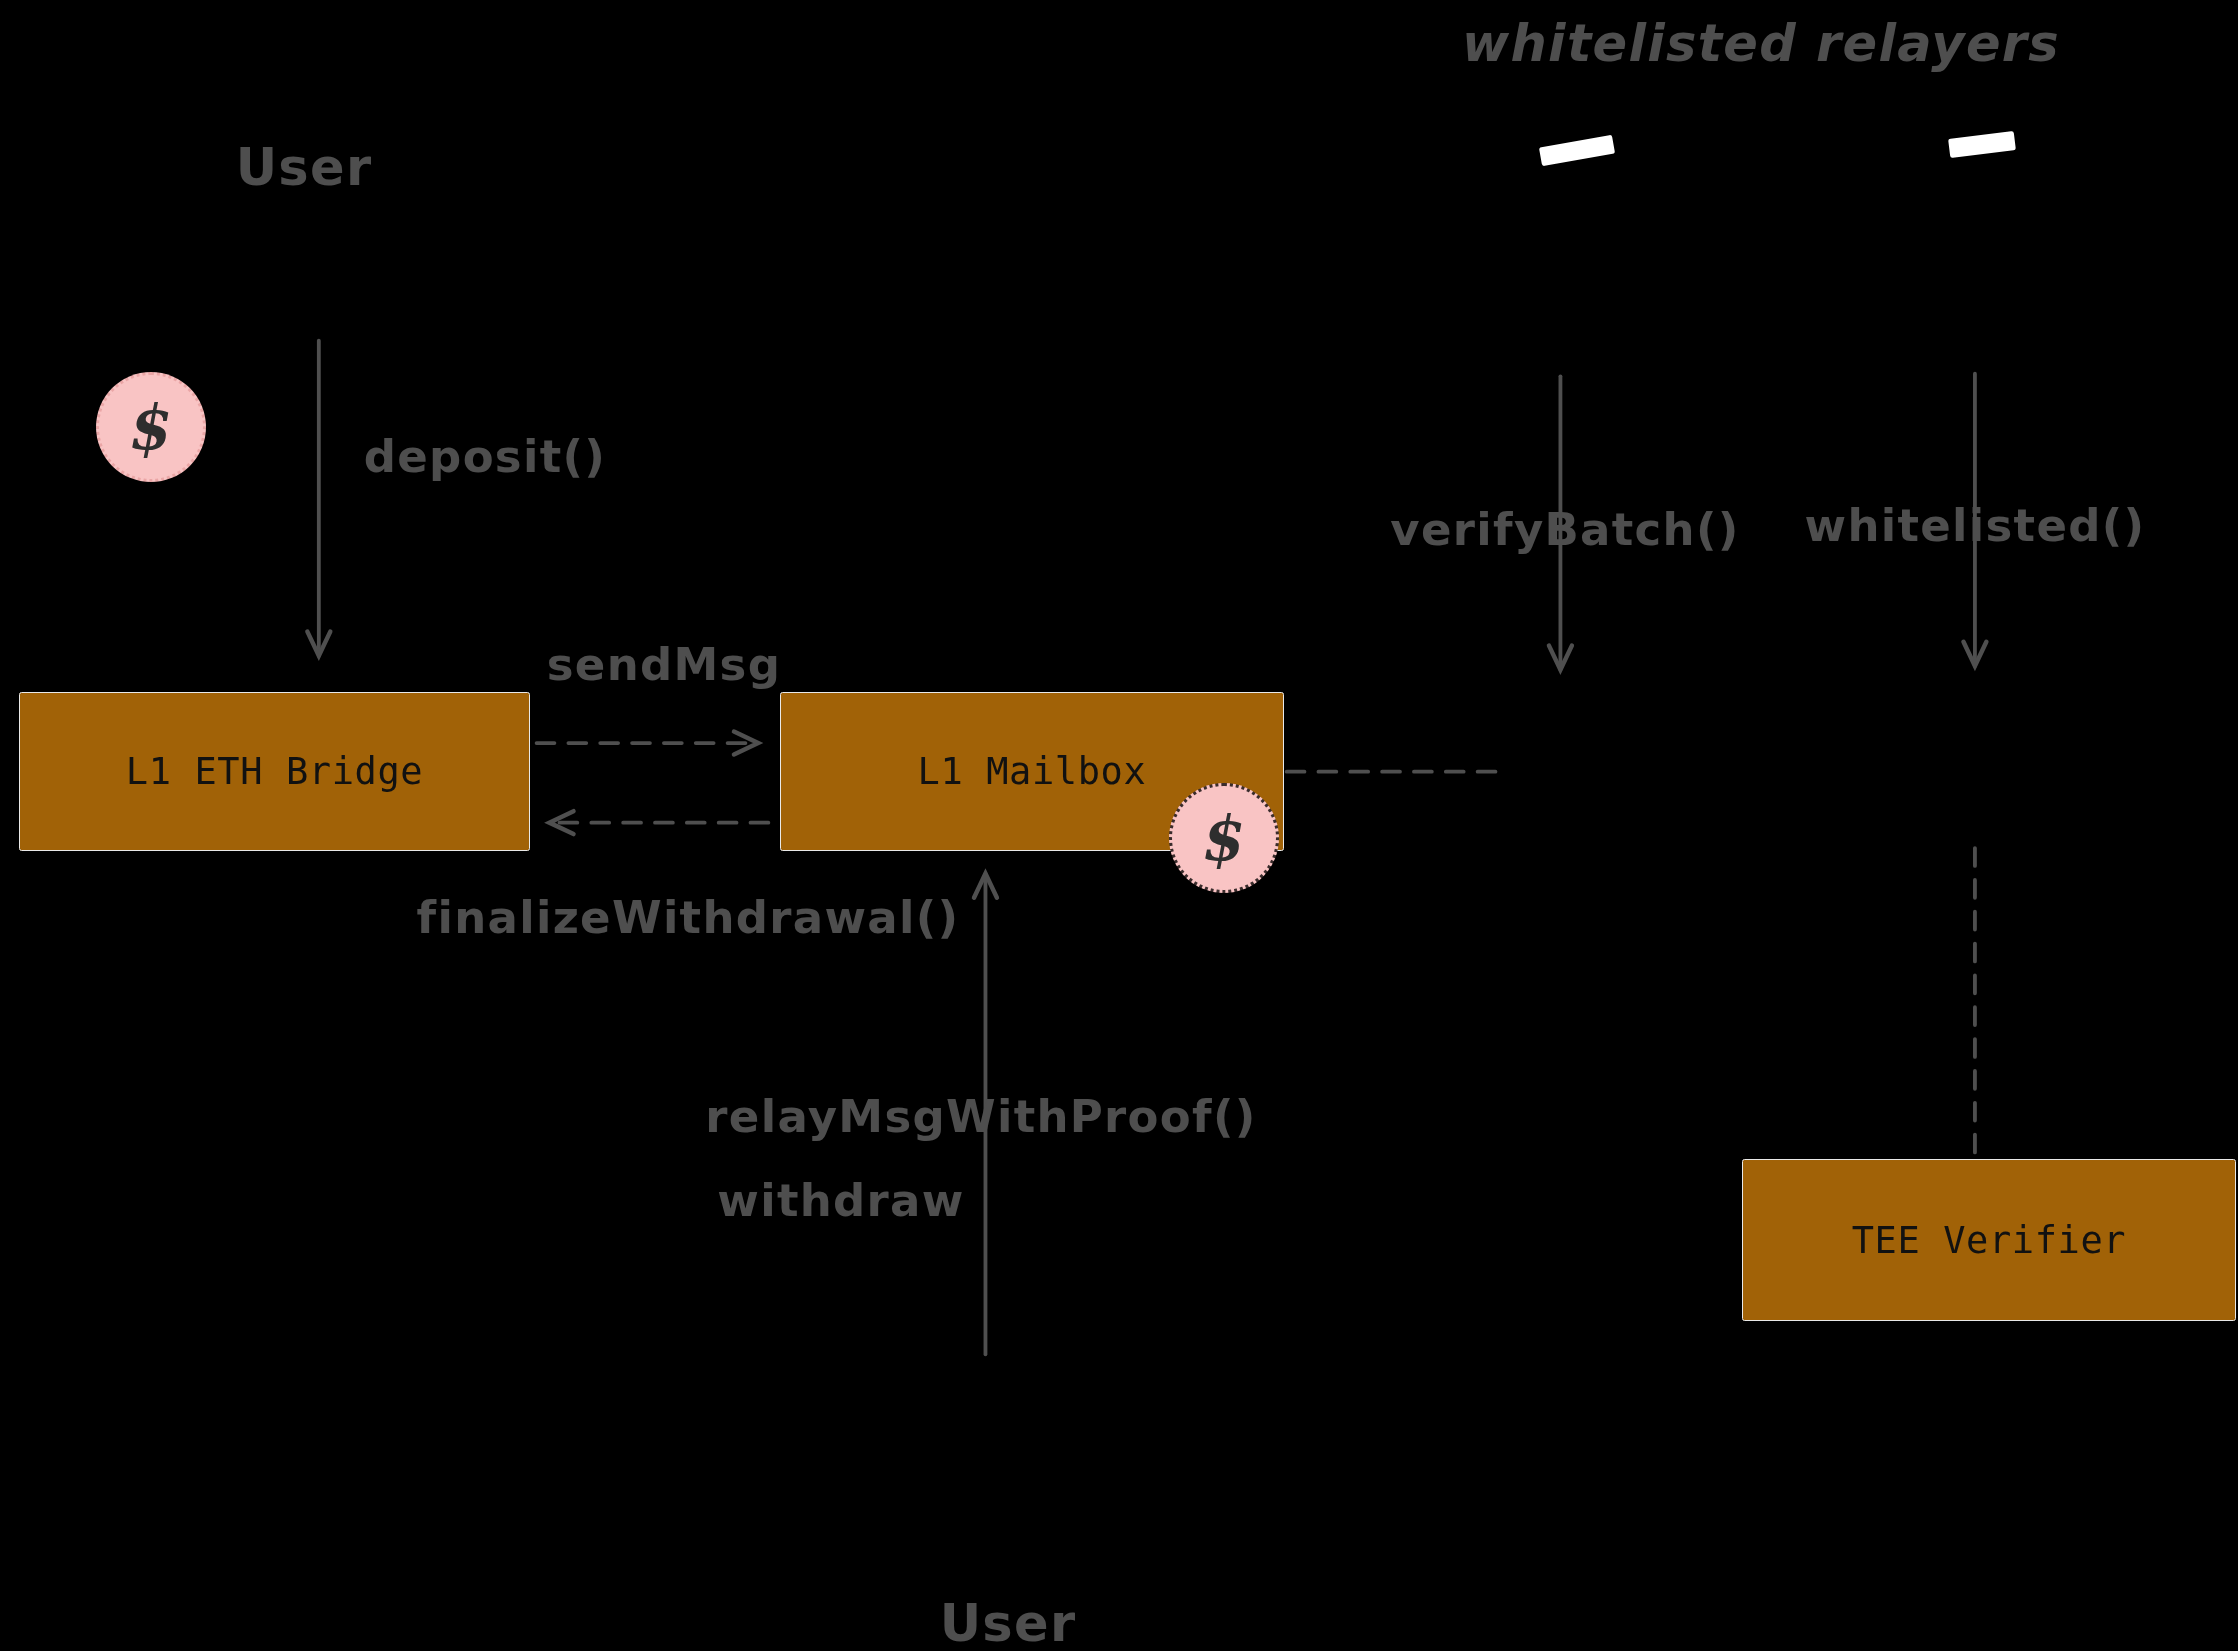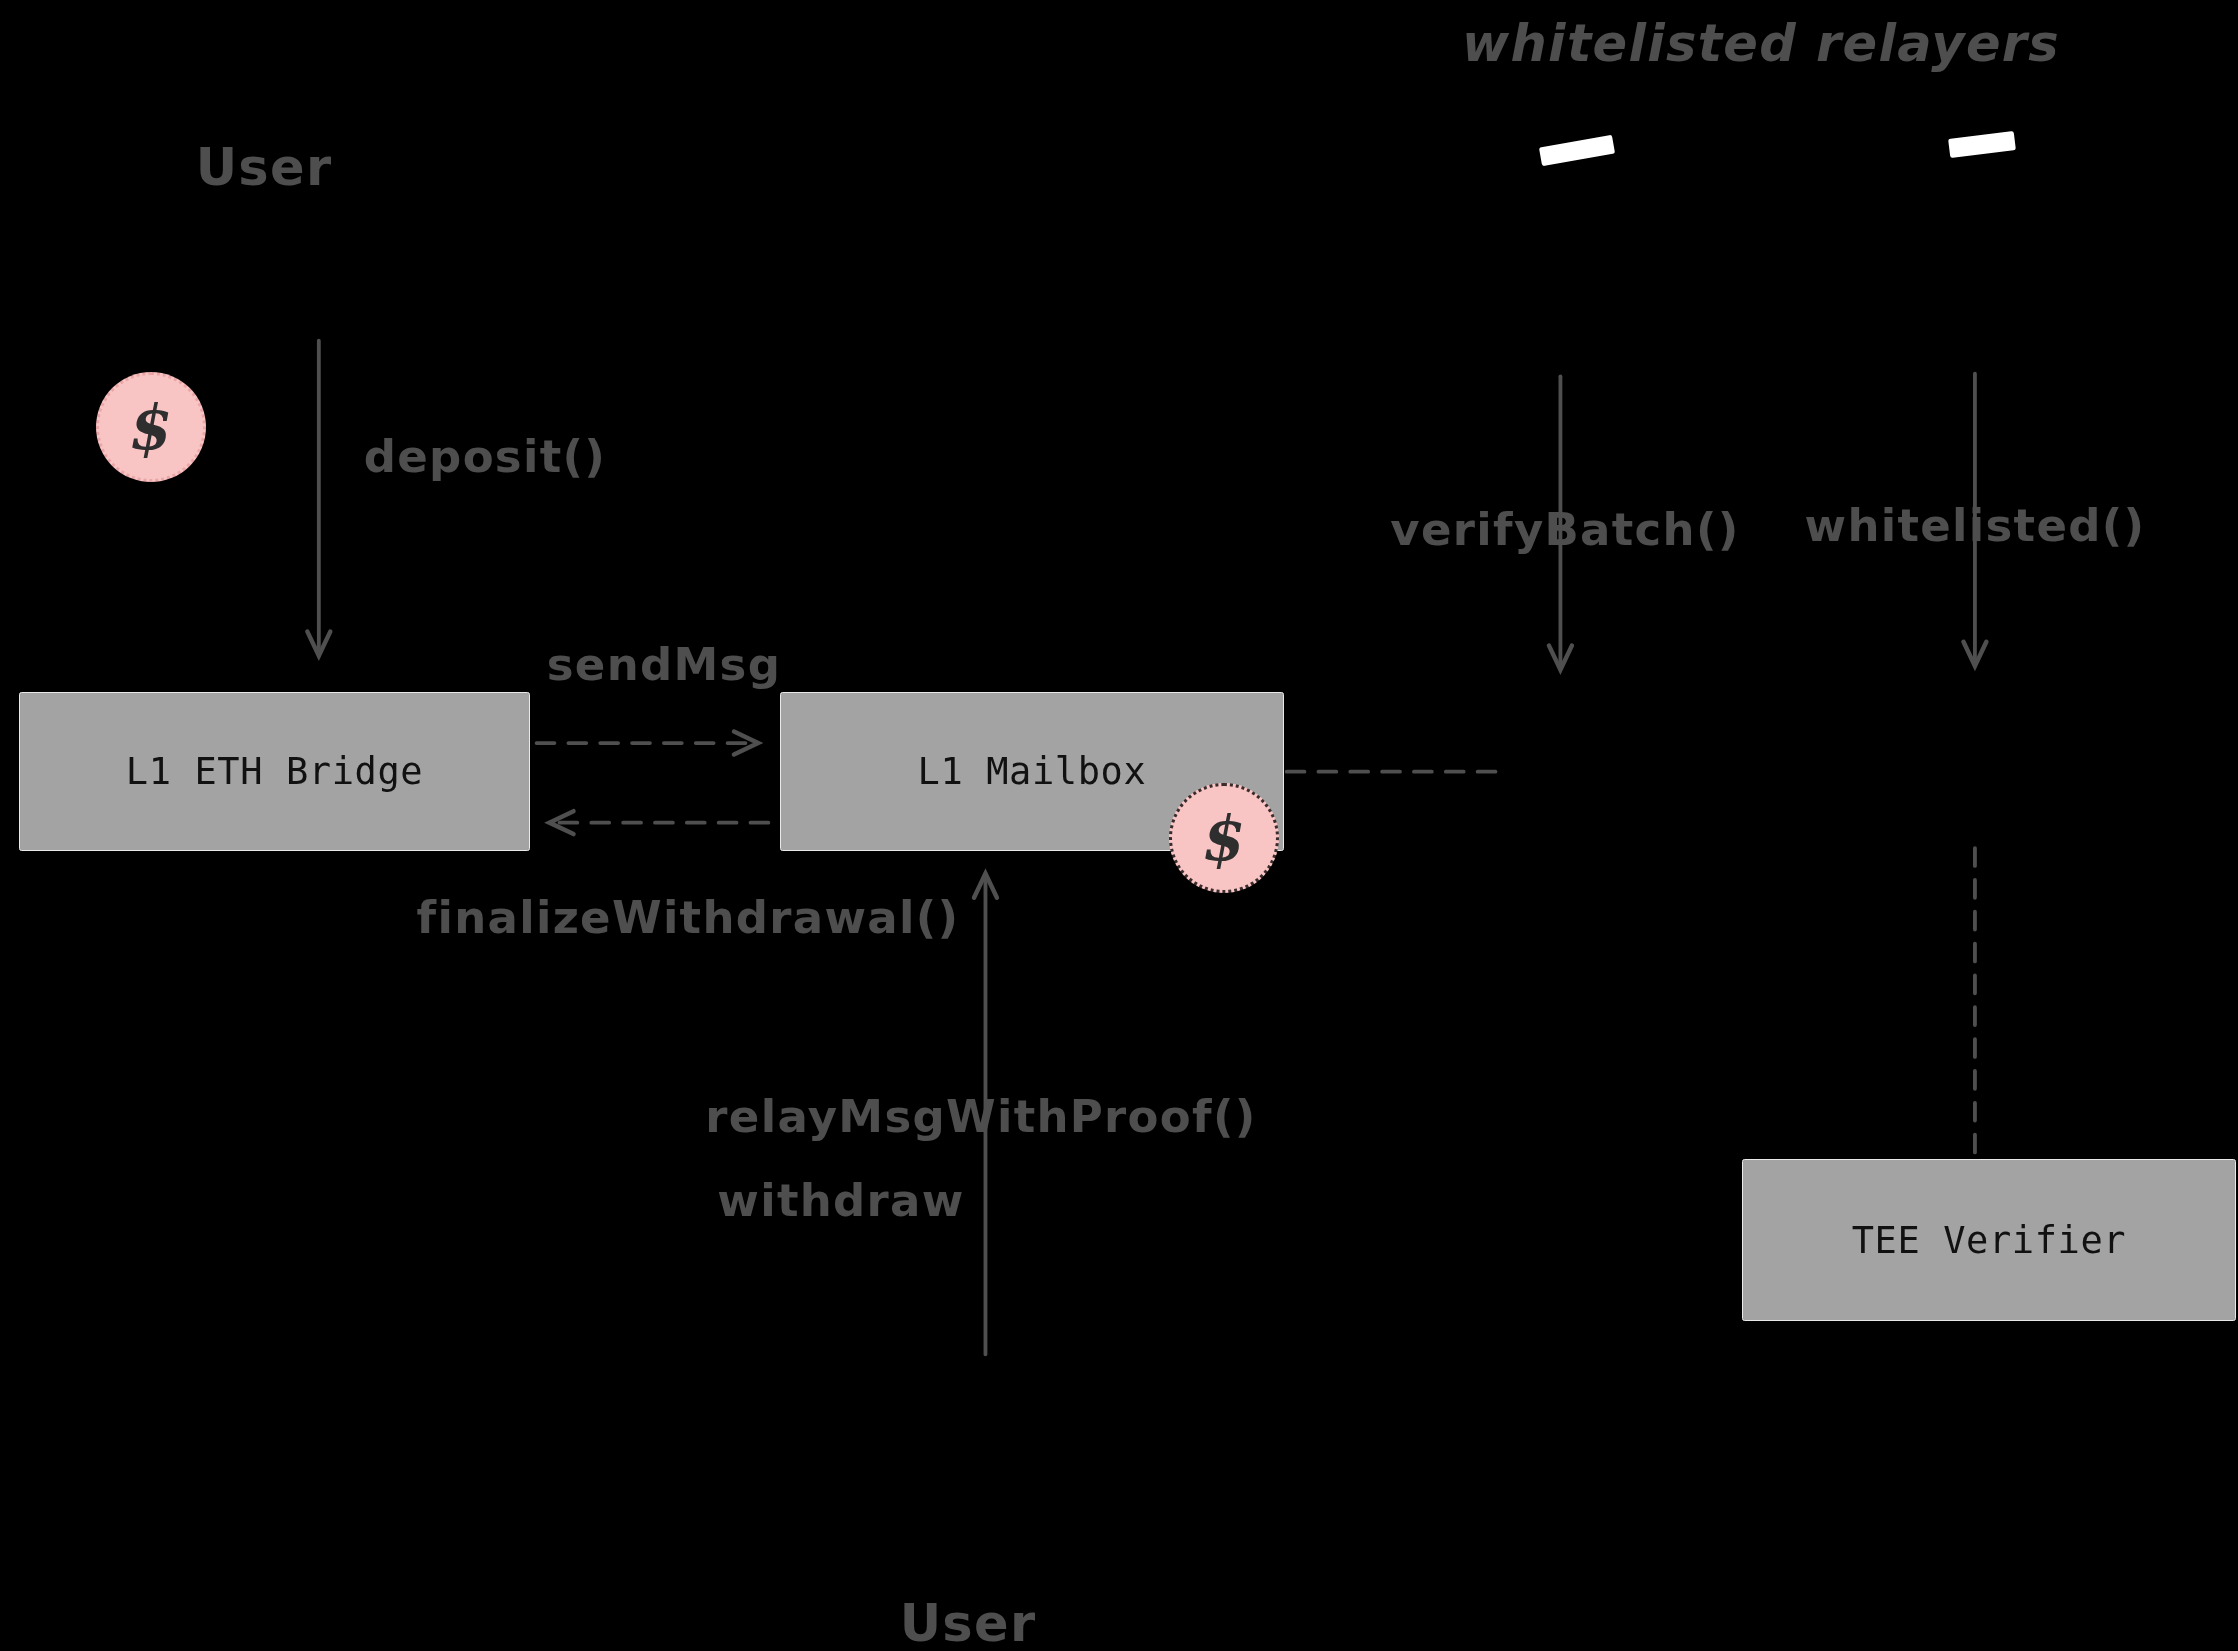--- a/index.html
+++ b/index.html
@@ -21,25 +21,25 @@
     transform: translate(-50%, -50%);
     color: #4e4e4e;
     font-family: "DejaVu Sans", sans-serif;
     font-weight: 600;
     font-size: 45px;
     letter-spacing: 1.3px;
     white-space: nowrap;
     user-select: none;
   }
   .hand-label.small { font-size: 51px; font-style: italic; }
-  .hand-label.big { font-size: 51px; }
+  .hand-label.big { font-size: 51px; margin-left: 40px; }
   
   .node-box {
     position: absolute;
-    background: #a3a3a3;
+    background: #a16207;
     border: 1.9px solid #e9e9e9;
     border-radius: 2.5px;
     display: flex;
     align-items: center;
     justify-content: center;
     box-sizing: border-box;
   }
   .node-box .node-label {
     color: #111111;
     font-family: "DejaVu Sans Mono", monospace;

